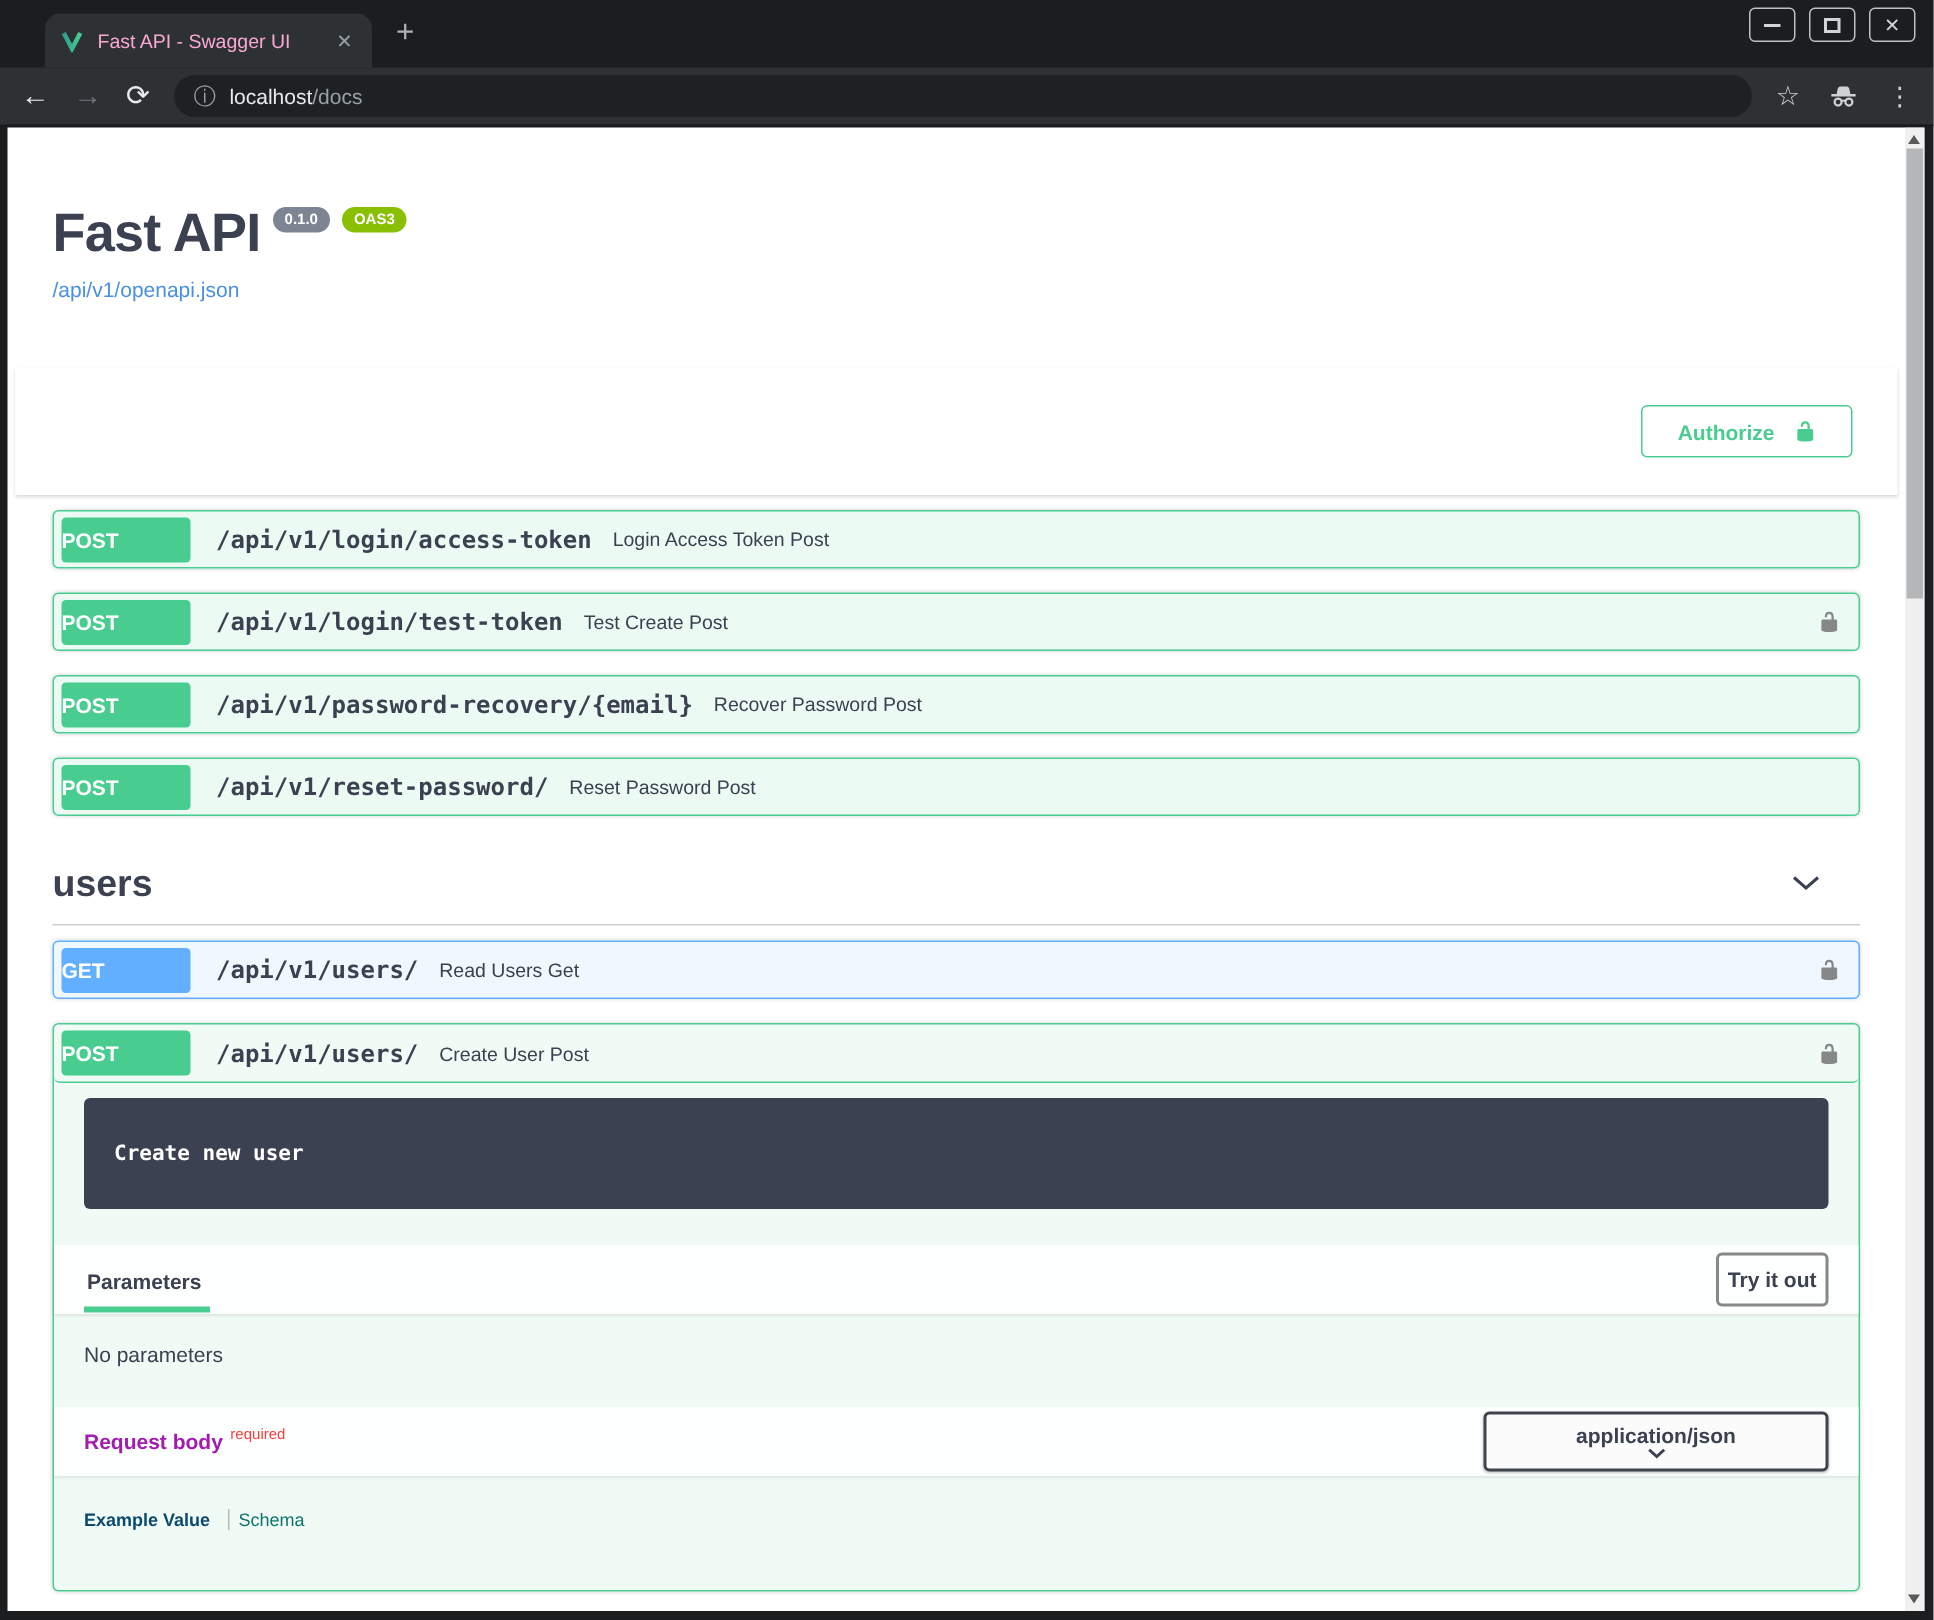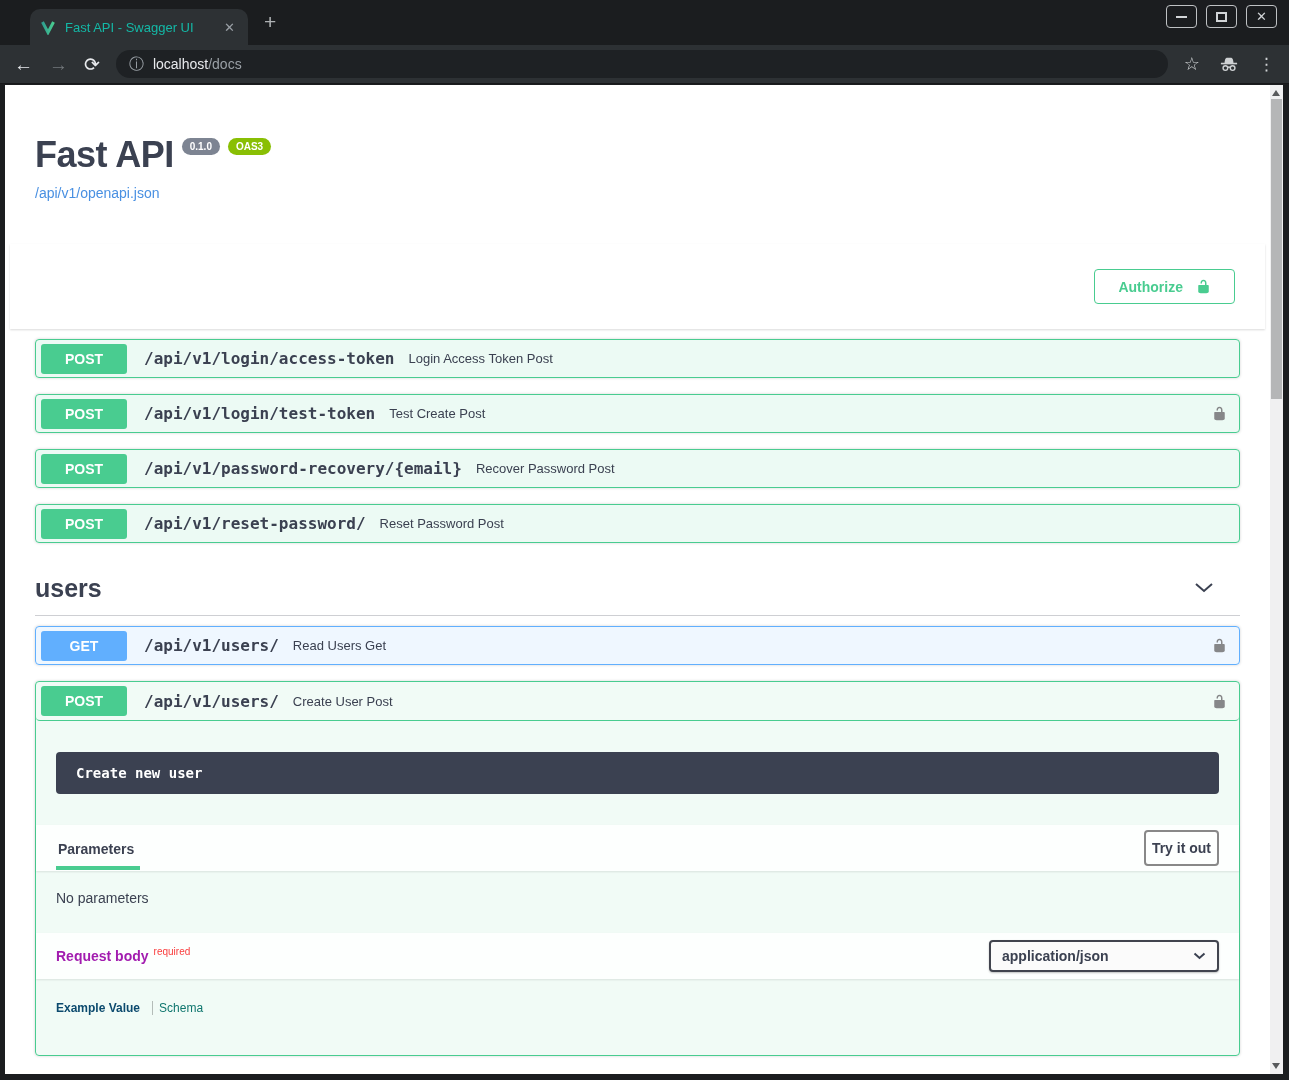--- a/index.html
+++ b/index.html
@@ -3,21 +3,21 @@
 <meta charset="utf-8">
 <style>
   * { box-sizing: border-box; margin: 0; padding: 0; }
   html,body { width:1289px; height:1080px; overflow:hidden; }
   body { background:#1b1d1f; font-family:"Liberation Sans",sans-serif; position:relative; }
 
   
   .tabstrip { position:absolute; top:0; left:0; right:0; height:45px; background:#1b1d1f; }
   .tab { position:absolute; left:30px; top:9px; width:218px; height:36px; background:#2d3134;
          border-radius:10px 10px 0 0; display:flex; align-items:center; padding:0 10px; gap:9px; cursor:default; }
-  .tab-title { color:#14b8a6; font-size:13px; flex:1; white-space:nowrap; overflow:hidden; }
+  .tab-title { color:#f9a8d4; font-size:13px; flex:1; white-space:nowrap; overflow:hidden; }
   .tab-close { color:#9aa0a6; font-size:13px; padding:0 3px; }
   .newtab { position:absolute; left:264px; top:10px; color:#aeb1b3; font-size:21px; font-weight:normal; }
   .win-controls { position:absolute; right:12px; top:5px; display:flex; gap:9px; }
   .win-btn { width:31px; height:23px; border:1px solid #bfc2c4; border-radius:4px;
              display:flex; align-items:center; justify-content:center; color:#d2d5d7; background:transparent; }
   .ic-min { width:11px; height:2px; background:#d2d5d7; display:block; }
   .ic-max { width:11px; height:10px; border:2px solid #d2d5d7; display:block; }
   .ic-close { font-size:13px; line-height:1; color:#d2d5d7; }
 
   .toolbar { position:absolute; top:45px; left:0; right:0; height:39px; background:#2d3134;
@@ -63,51 +63,51 @@
   .section-hd { display:flex; align-items:center; margin-top:21px; padding:10px 0 12px;
                 border-bottom:1px solid rgba(59,65,81,.25); }
   .section-title { font-size:25px; font-weight:bold; color:#3b4151; flex:1; }
   .section-chevron { margin-right:26px; background:none; border:none; }
   .ops { padding-top:10px; }
 
   .op-row { display:flex; align-items:center; border-radius:4px; margin-bottom:16px; height:39px;
             padding:0 5px; border:1px solid; box-shadow:0 0 3px rgba(0,0,0,.18); }
   .m-post { background:rgba(73,204,144,.1); border-color:#49cc90; }
   .m-get  { background:rgba(97,175,254,.1); border-color:#61affe; }
-  .op-badge { min-width:86px; text-align:center; padding:7px 0; border-radius:3px; color:#fff;
+  .op-badge { min-width:86px; text-align:left; padding:7px 0; border-radius:3px; color:#fff;
               font-weight:bold; font-size:14px; }
   .m-post .op-badge { background:#49cc90; }
   .m-get  .op-badge { background:#61affe; }
   .op-path { font-family:"DejaVu Sans Mono",monospace; font-size:16px; font-weight:bold;
              color:#3b4151; margin-left:17px; }
   .op-summary { font-size:13px; color:#3b4151; margin-left:14px; }
   .lock-btn { margin-left:auto; margin-right:7px; background:none; border:none; display:flex; }
   .lock-btn svg { fill:#868789; }
 
   
   .expanded { border:1px solid #49cc90; border-radius:4px; background:rgba(73,204,144,.08);
               box-shadow:0 0 3px rgba(0,0,0,.18); margin-bottom:20px; }
   .expanded .op-row { border:none; box-shadow:none; border-bottom:1px solid #49cc90;
                       margin-bottom:0; background:transparent; }
-  .op-desc { margin:31px 20px; background:#3b4151; border-radius:4px; color:#fff;
-             font-family:"DejaVu Sans Mono",monospace; font-size:14px; font-weight:bold; padding:13px 20px; }
+  .op-desc { margin:10px 20px; background:#3b4151; border-radius:4px; color:#fff;
+             font-family:"DejaVu Sans Mono",monospace; font-size:14px; font-weight:bold; padding:29px 20px; }
   .sec-bar { background:rgba(255,255,255,.85); box-shadow:0 1px 2px rgba(0,0,0,.1);
              padding:0 20px; display:flex; align-items:center; min-height:46px; margin-top:24px; }
   .param-tab { font-size:14px; font-weight:bold; color:#3b4151; padding:14px 2px 9px;
                border-bottom:4px solid #49cc90; min-width:84px; }
   .tryout-btn { margin-left:auto; border:2px solid #888; border-radius:4px; padding:8px 6px;
                 font-weight:bold; font-size:14px; color:#3b4151; background:transparent; }
   .no-params { padding:19px 20px 23px; font-size:14px; color:#3b4151; }
   .req-bar { margin-top:4px; }
   .req-label { font-size:14px; font-weight:bold; color:#a21caf; }
   .req-required { color:#f93e3e; font-size:10px; position:relative; top:-5px; margin-left:5px; }
   .media-select { margin-left:auto; display:flex; align-items:center; justify-content:space-between;
                   width:230px; border:2px solid #41444e; border-radius:4px; padding:6px 11px;
                   font-weight:bold; font-size:14px; color:#3b4151; background:#fbfbfb;
-                  box-shadow:0 1px 2px rgba(0,0,0,.25); }
+                  box-shadow:0 1px 2px rgba(0,0,0,.25);flex-direction:column; }
   .model-box { margin:22px 20px 0; padding-bottom:40px; }
   .model-tabs { display:flex; align-items:center; font-size:12px; }
   .tab-example { font-weight:bold; color:#0c4a6e; padding-right:12px; }
   .tab-schema { color:#0f766e; border-left:1px solid rgba(0,0,0,.25); padding-left:6px; }
 </style>
 </head>
 <body>
 
 <div class="tabstrip">
   <div class="tab">

